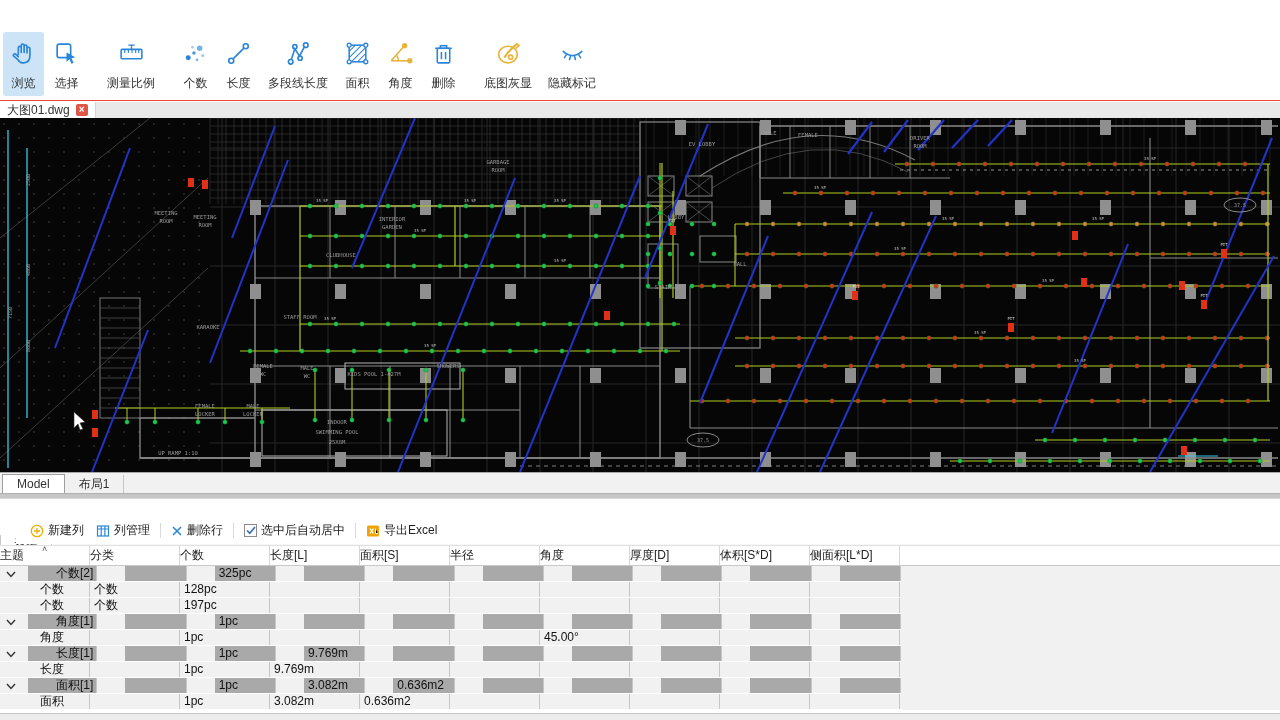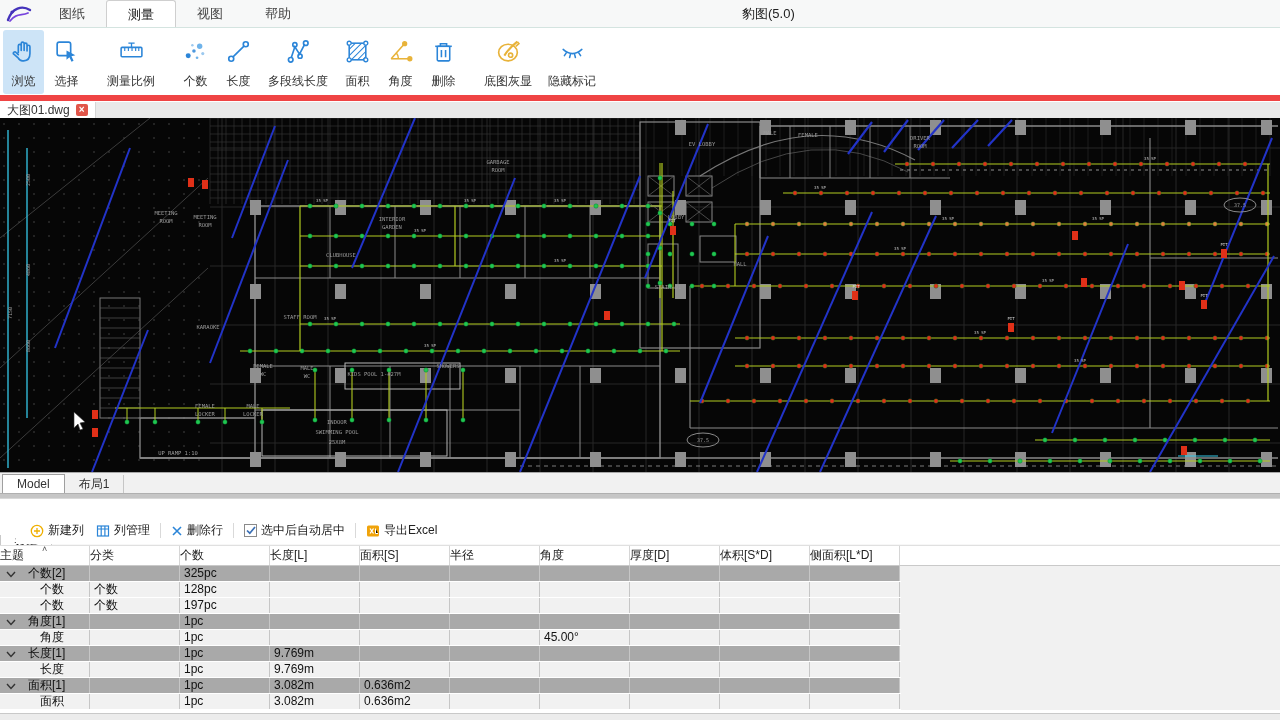--- a/index.html
+++ b/index.html
@@ -8,21 +8,21 @@
        font-family:"Liberation Sans","DejaVu Sans",sans-serif;-webkit-font-smoothing:antialiased;}
   
   .menubar{position:absolute;left:0;top:0;width:1280px;height:28px;background:#f7f8f8;
            border-bottom:1px solid #d4e4e0;display:flex;align-items:stretch;}
   .logo{width:38px;display:flex;align-items:center;justify-content:center;}
   .mtab{padding:0 21px;line-height:27px;font-size:13px;color:#444;cursor:default;}
   .mtab.active{background:#fff;border:1px solid #cfcfcf;border-bottom:none;border-radius:3px 3px 0 0;color:#222;}
   .win-title{position:absolute;left:742px;top:0;line-height:27px;font-size:13px;color:#222;}
   
   .ribbon{position:absolute;left:0;top:29px;width:1280px;height:72px;background:#fff;
-          border-bottom:6px solid #ef4444;display:flex;align-items:center;padding:3px 2px;}
+          border-bottom:1px solid #ef4444;display:flex;align-items:flex-start;padding:3px 2px;}
   .tool{display:flex;flex-direction:column;align-items:center;justify-content:flex-start;
         padding:5px 7px 4px;border-radius:3px;margin:0 1px;}
   .tool .ic{height:32px;display:flex;align-items:center;}
   .tool .lbl{font-size:12px;color:#333;margin-top:6px;white-space:nowrap;}
   .tool.active{background:#cde4f7;}
   .rsep{width:1px;background:#e3e3e3;margin:5px 5px;}
   
   .doctabs{position:absolute;left:0;top:102px;width:1280px;height:16px;background:#e9e9e9;display:flex;}
   .dtab{background:#fff;height:16px;display:flex;align-items:center;padding:8px 7px;font-size:12px;color:#333;
         border-right:1px solid #d5d5d5;}
@@ -51,51 +51,37 @@
   .chk{width:13px;height:13px;border:1px solid #8a8a8a;background:#fff;display:inline-flex;
        align-items:center;justify-content:center;}
   
   .thead{position:absolute;left:0;top:545px;width:1280px;height:21px;background:#fff;
          border-top:1px solid #e0e0e0;border-bottom:1px solid #c9c9c9;display:flex;}
   .hcell{width:90px;line-height:19px;font-size:12px;color:#222;
          border-right:1px solid #d6d6d6;position:relative;}
   .sortcaret{position:absolute;left:42px;top:-1px;font-size:9px;color:#555;line-height:8px;}
   .tbody{position:absolute;left:0;top:566px;width:1280px;height:144px;background:#f1f1f1;}
   .trow{display:flex;width:901px;height:16px;border-bottom:1px solid #fff;position:relative;}
-  .trow.group .cell{background:#a9a9a9;}
+  .trow.group .cell{background:#a9a9a9;margin-left:28px;}
   .trow.child .cell{background:#f1f1f1;}
   .cell{width:90px;height:15px;line-height:15px;font-size:12px;color:#111;
         border-right:1px solid #c6c6c6;padding-left:4px;white-space:nowrap;overflow:hidden;}
   .trow.group .cell.c0{padding-left:28px;}
   .trow.child .cell.c0{padding-left:40px;}
   .chev{position:absolute;left:6px;top:4px;}
   .bottomstrip{position:absolute;left:0;top:710px;width:1280px;height:10px;background:#fff;}
   .bottomstrip .inner{position:absolute;left:0;top:3px;width:1280px;height:7px;background:#ececec;
                       border-top:1px solid #c9c9c9;}
   svg{display:block;}
 </style>
 </head>
 <body>
 
 <div class="app">
 
-  <div class="menubar">
-    <div class="logo">
-      <svg width="26" height="20" viewBox="0 0 26 20">
-        <path d="M2,16 C6,4 16,1 24,6" stroke="#4433bb" stroke-width="2.4" fill="none" stroke-linecap="round"></path>
-        <path d="M4,17 C10,9 15,12 22,9" stroke="#7744dd" stroke-width="1.8" fill="none" stroke-linecap="round"></path>
-        <circle cx="6" cy="8" r="1.6" fill="#4433bb"></circle>
-      </svg>
-    </div>
-    <div class="mtab">图纸</div>
-    <div class="mtab active">测量</div>
-    <div class="mtab">视图</div>
-    <div class="mtab">帮助</div>
-    <div class="win-title">豹图(5.0)</div>
-  </div>
 
   <div class="ribbon">
     <div class="tool active">
       <span class="ic">
         <svg width="27" height="27" viewBox="0 0 26 26" fill="none" stroke="#2b85d8" stroke-width="1.6" stroke-linecap="round" stroke-linejoin="round">
           <path d="M8,14 V7.5 a1.4,1.4 0 0 1 2.8,0 V12 M10.8,7.5 V5.4 a1.4,1.4 0 0 1 2.8,0 V12 M13.6,6.4 a1.4,1.4 0 0 1 2.8,0 V12.5 M16.4,8.4 a1.4,1.4 0 0 1 2.8,0 V15 c0,4.2 -2.2,7 -6,7 h-1.2 c-2,0 -3.2,-1 -4.2,-2.8 L3.4,15.4 c-0.9,-1.5 1.2,-2.9 2.6,-1.4 L8,16"></path>
         </svg>
       </span>
       <span class="lbl">浏览</span>
     </div>

